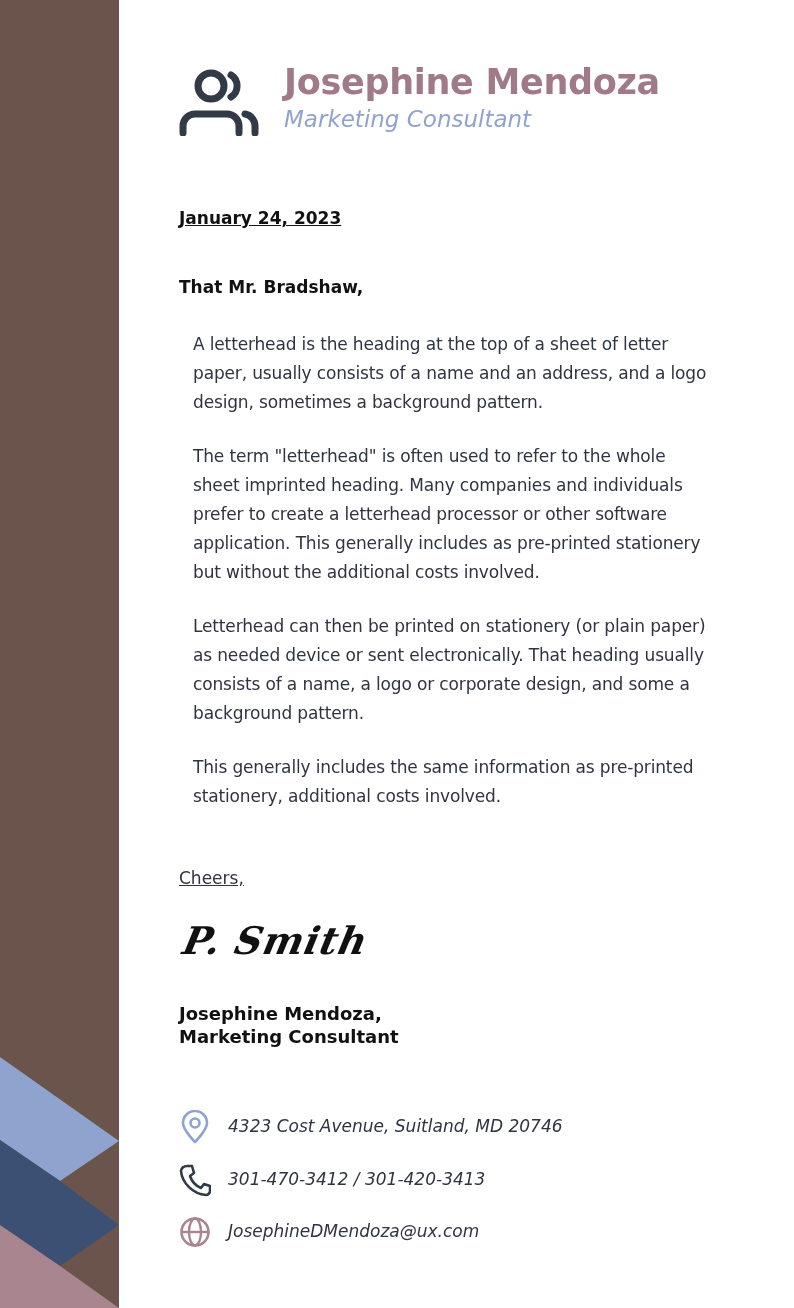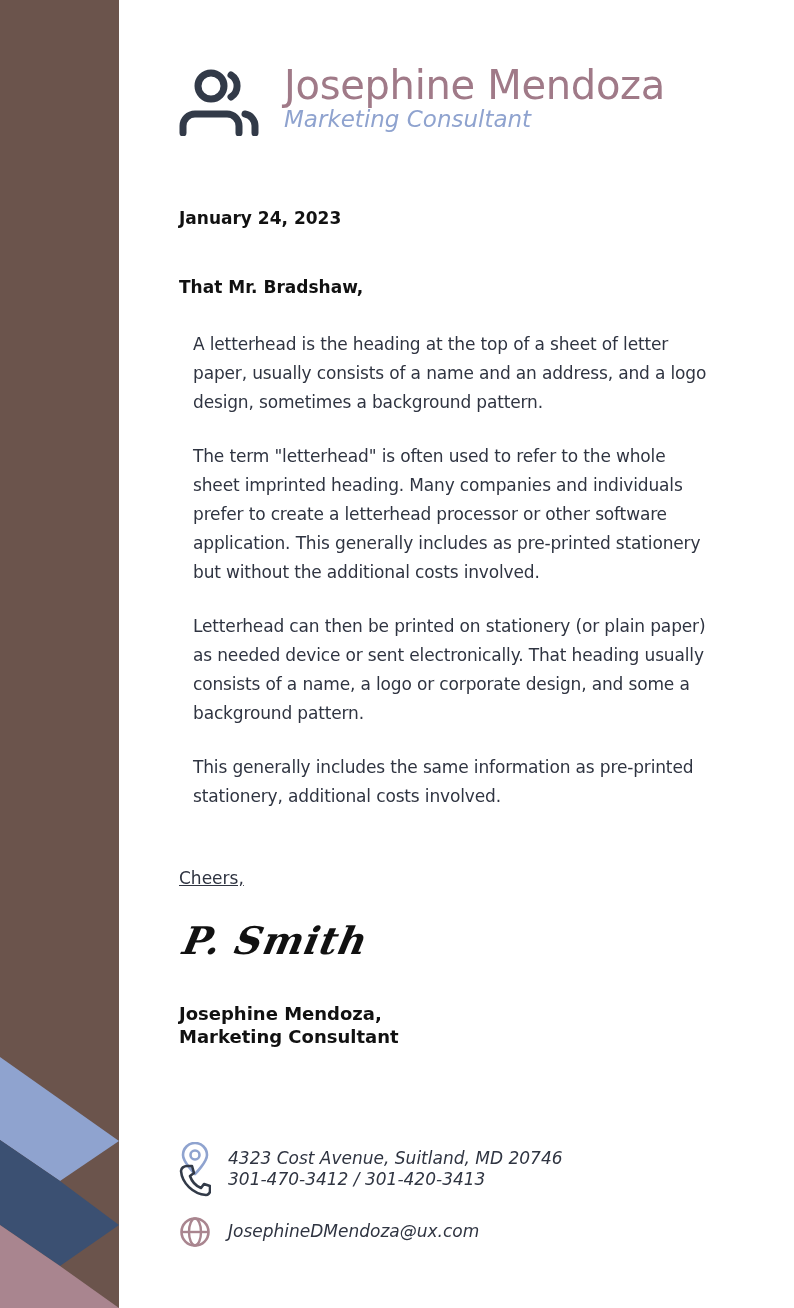--- a/index.html
+++ b/index.html
@@ -11,29 +11,29 @@
     }
     .sidebar {
       position: absolute; left: 0; top: 0; width: 119px; height: 1308px;
       background: #6b544c; overflow: hidden;
     }
     .sidebar svg { position: absolute; left: 0; top: 0; }
     .page { position: absolute; left: 179px; top: 0; width: 530px; }
     .header { position: absolute; left: 0; top: 62px; height: 80px; width: 560px; }
     .logo { position: absolute; left: 0; top: 4px; width: 80px; height: 70px; }
     .name {
-      position: absolute; left: 105px; top: 0px; font-size: 40px; font-weight: normal;
+      position: absolute; left: 105px; top: 0px; font-size: 35px; font-weight: bold;
       color: #a07a88; white-space: nowrap; letter-spacing: -0.3px;
     }
     .title {
       position: absolute; left: 105px; top: 44px; font-size: 23px; font-style: italic;
       color: #8fa3cf; white-space: nowrap;
     }
     .date {
-      position: absolute; left: 0; top: 208px; font-size: 17px; font-weight: bold; color: #111111;
+      position: absolute; left: 0; top: 208px; font-size: 17px; font-weight: bold; color: #111111; text-decoration: underline;
     }
     .greeting {
       position: absolute; left: 0; top: 277px; font-size: 17px; font-weight: bold; color: #111111;
     }
     .body-text { position: absolute; left: 0; top: 330px; width: 530px; }
     .body-text p {
       margin: 0 0 25px 14px; font-size: 17px; line-height: 29px; color: #2f3441;
       letter-spacing: -0.15px;
     }
     .closing { position: absolute; left: 0; top: 868px; font-size: 17px; color: #2f3441; text-decoration: underline; }
@@ -89,21 +89,21 @@
   </div>
 
   <div class="closing">Cheers,</div>
   <div class="signature">P. Smith</div>
   <div class="sign-name">
     <div>Josephine Mendoza,</div>
     <div>Marketing Consultant</div>
   </div>
 
   <div class="contacts">
-    <div class="contact" style="top:0px;margin-top:32px;">
+    <div class="contact" style="top:0px;">
       <svg class="icon" viewBox="0 0 32 34">
         <path d="M16 32 C16 32 4 20 4 13 A12 12 0 0 1 28 13 C28 20 16 32 16 32 Z" fill="none" stroke="#8fa3cf" stroke-width="2.6" stroke-linejoin="round"></path>
         <circle cx="16" cy="13" r="4.5" fill="none" stroke="#8fa3cf" stroke-width="2.6"></circle>
       </svg>
       <span class="text">4323 Cost Avenue, Suitland, MD 20746</span>
     </div>
     <div class="contact" style="top:53px;">
       <svg class="icon" viewBox="0 0 32 34">
         <path d="M8 3 L13 3 L15 10 L11 13 C13 19 17 23 22 25 L25 21 L31 23 L31 28 C31 30 29 32 27 32 C14 31 3 20 2 8 C2 5 5 3 8 3 Z" fill="none" stroke="#323a48" stroke-width="2.6" stroke-linejoin="round"></path>
       </svg>

